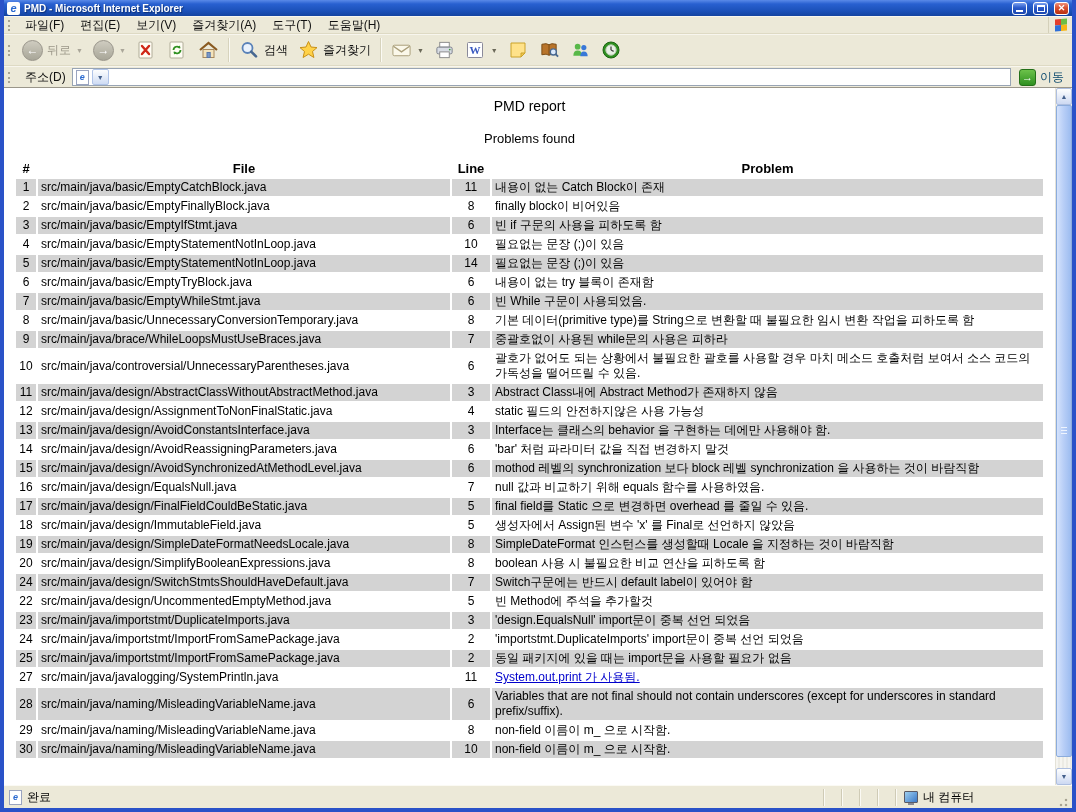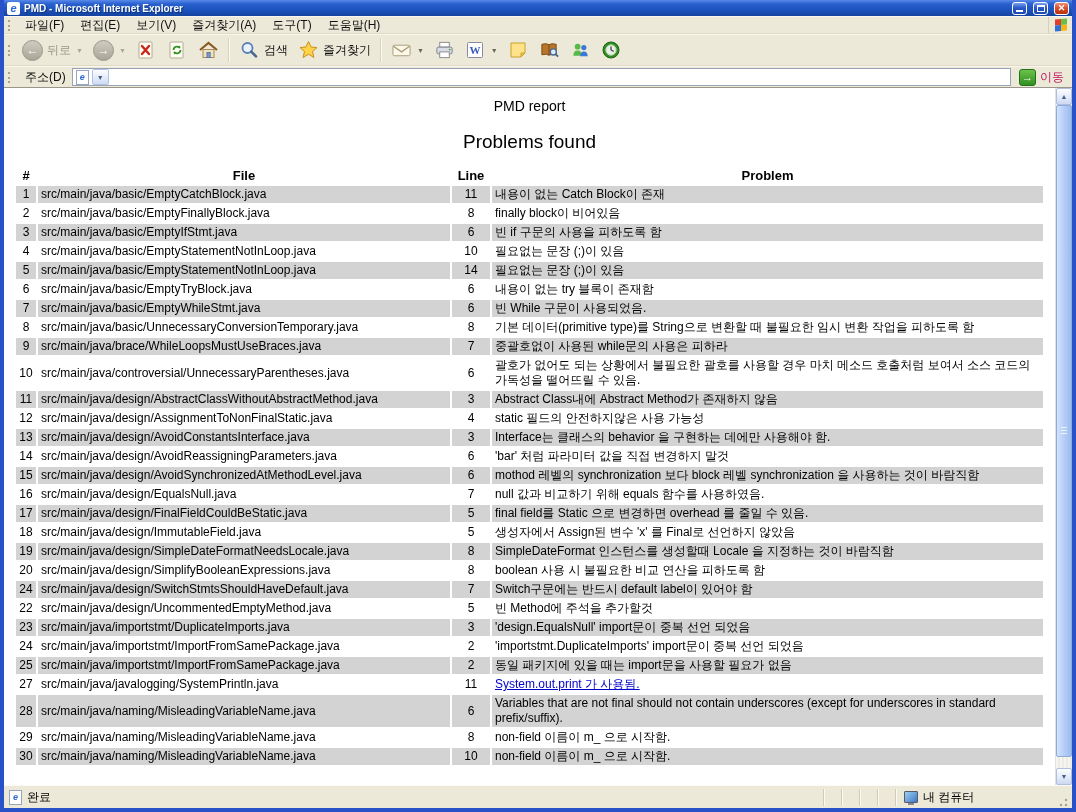--- a/index.html
+++ b/index.html
@@ -56,27 +56,27 @@
   .addr-input { flex:1; height:18px; background:#fff; border:1px solid #98a4b4; display:flex; align-items:center; padding:0 1px; }
   .page-ico { width:13px; height:15px; background:#fff; border:1px solid #9aa4c0; margin:0 3px 0 2px; position:relative;
     font-size:9px; font-weight:bold; font-style:italic; color:#2a6ad0; text-align:center; line-height:13px; flex:0 0 13px;}
   .addr-text { font-size:12px; color:#000; flex:1; white-space:nowrap; overflow:hidden; }
   .addr-drop { width:17px; height:16px; background:linear-gradient(180deg,#fdfefe,#cfdcf4); border:1px solid #b0c4e8;
     border-radius:2px; display:flex; align-items:center; justify-content:center; font-size:7px; color:#44608c; }
   .go-wrap { display:flex; align-items:center; gap:4px; padding:0 6px 0 8px; }
   .go-btn { display:flex; align-items:center; gap:4px; }
   .go-ico { width:17px; height:17px; background:linear-gradient(180deg,#6cc24a,#2f9020); border:1px solid #247018;
     border-radius:3px; color:#fff; font-size:11px; font-weight:bold; display:flex; align-items:center; justify-content:center; }
-  .go-label { font-size:12px; color:#be185d; }
+  .go-label { font-size:12px; color:#0c4a6e; }
 
   
   .content-row { flex:1; display:flex; background:#fff; min-height:0; }
   .page { flex:1; overflow:hidden; padding-top:10px; color:#000; }
   .page-title { text-align:center; font-size:14px; font-weight:400; }
-  .page-subtitle { text-align:center; font-size:19px; font-weight:400; margin-top:17px; }
+  .page-subtitle { text-align:center; font-size:13px; font-weight:400; margin-top:17px; }
 
   table.report { width:calc(100% - 20px); margin:12px 10px 0; border-collapse:separate; border-spacing:2px;
     table-layout:fixed; font-size:12px; }
   col.c-num{width:20px} col.c-file{width:412px} col.c-line{width:38px}
   th { font-size:13px; font-weight:bold; padding:1px 3px; text-align:center; }
   tbody tr:nth-child(odd) { background:#d3d3d3; }
   td { padding:1px 3px; line-height:15px; vertical-align:middle; }
   td.num, td.line { text-align:center; }
   .problem-link { color:#0000cc; text-decoration:underline; }
 

